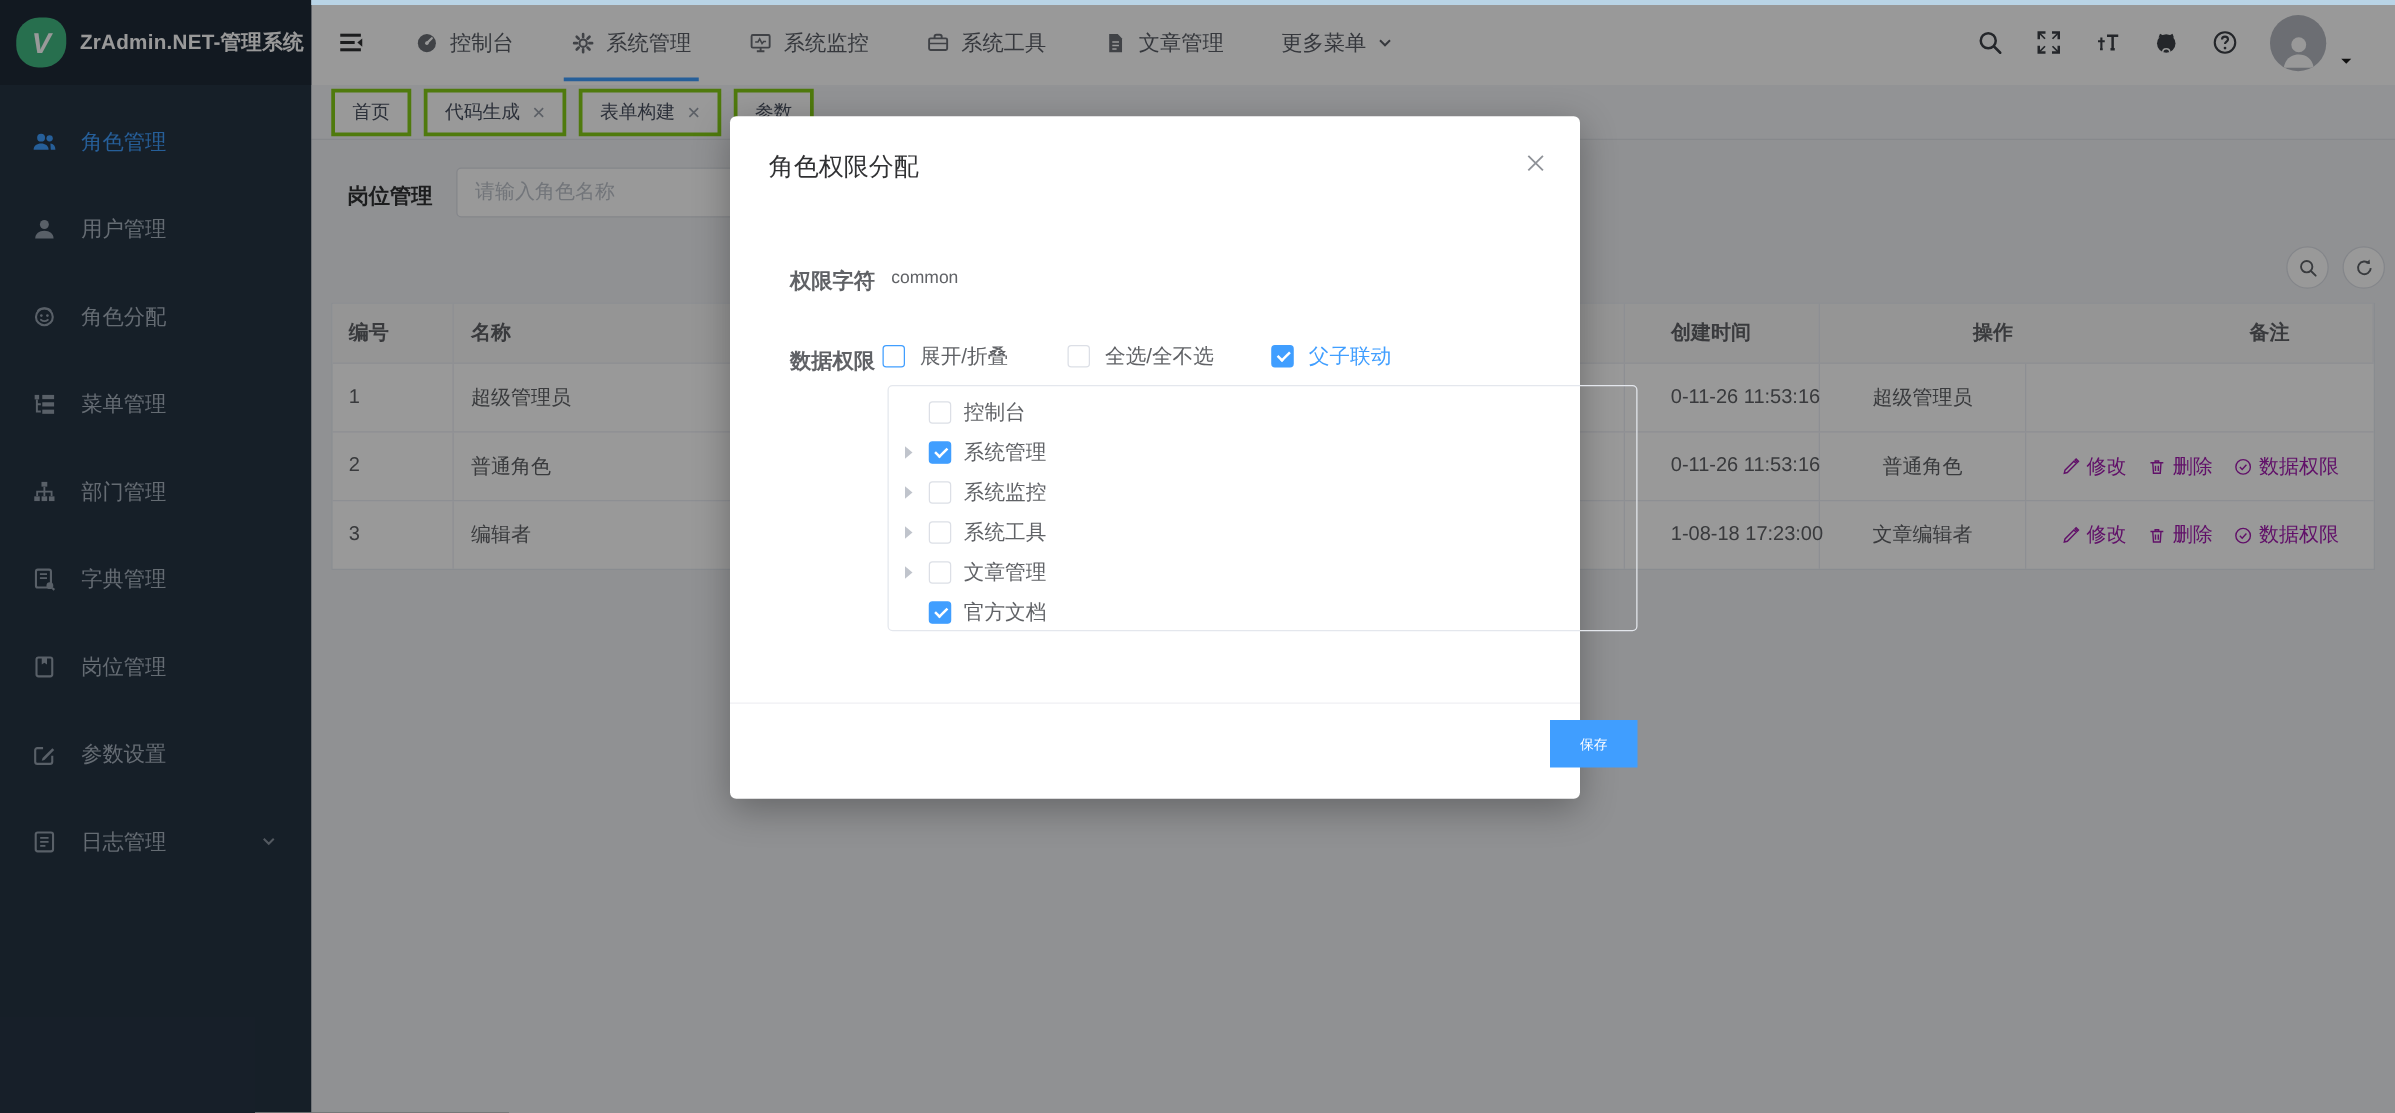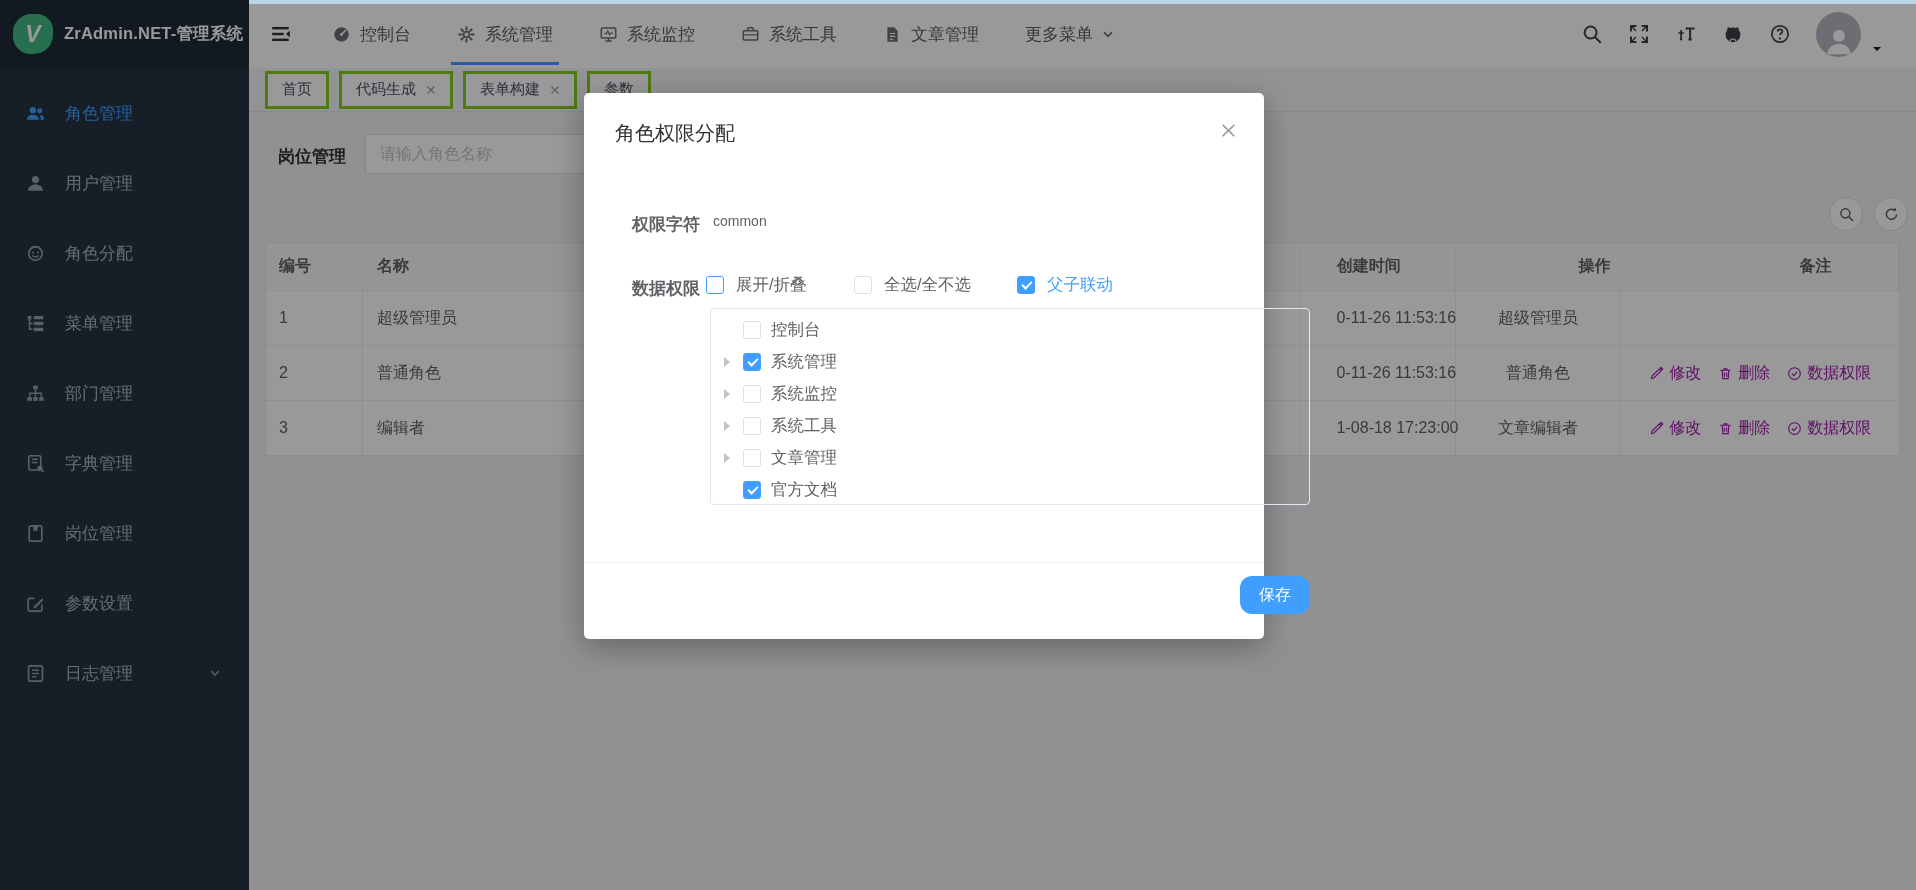--- a/index.html
+++ b/index.html
@@ -101,21 +101,21 @@
       border-right:2px solid #fff;border-bottom:2px solid #fff;transform:rotate(45deg);}
   #tree-box{position:absolute;left:126px;top:215px;width:600px;height:197px;border:1px solid #e4e7ed;
             border-radius:4px;box-sizing:border-box;padding-top:5px;overflow:hidden;}
   .tree-row{height:32px;display:flex;align-items:center;padding-left:10px;cursor:pointer;}
   .caret-slot{width:22px;display:flex;align-items:center;justify-content:flex-start;flex:none;}
   .tree-caret{width:0;height:0;border-top:5px solid transparent;border-bottom:5px solid transparent;
               border-left:6px solid #c0c4cc;margin-left:3px;}
   .tree-label{margin-left:10px;font-size:16.5px;color:#606266;}
   #dialog-footer-line{position:absolute;left:0;right:0;top:469px;border-top:1px solid #f0f0f3;}
   #btn-save{position:absolute;left:656px;top:483px;width:70px;height:38px;background:#409EFF;border:none;
-            border-radius:12px;color:#fff;font-size:16px;display:flex;align-items:center;justify-content:center;
+            border-radius:0;color:#fff;font-size:11px;display:flex;align-items:center;justify-content:center;
             cursor:pointer;}
 </style>
 </head>
 <body>
 
 <div id="app">
 
   <aside id="sidebar">
     <div id="logo-row">
       <div id="logo-badge">

